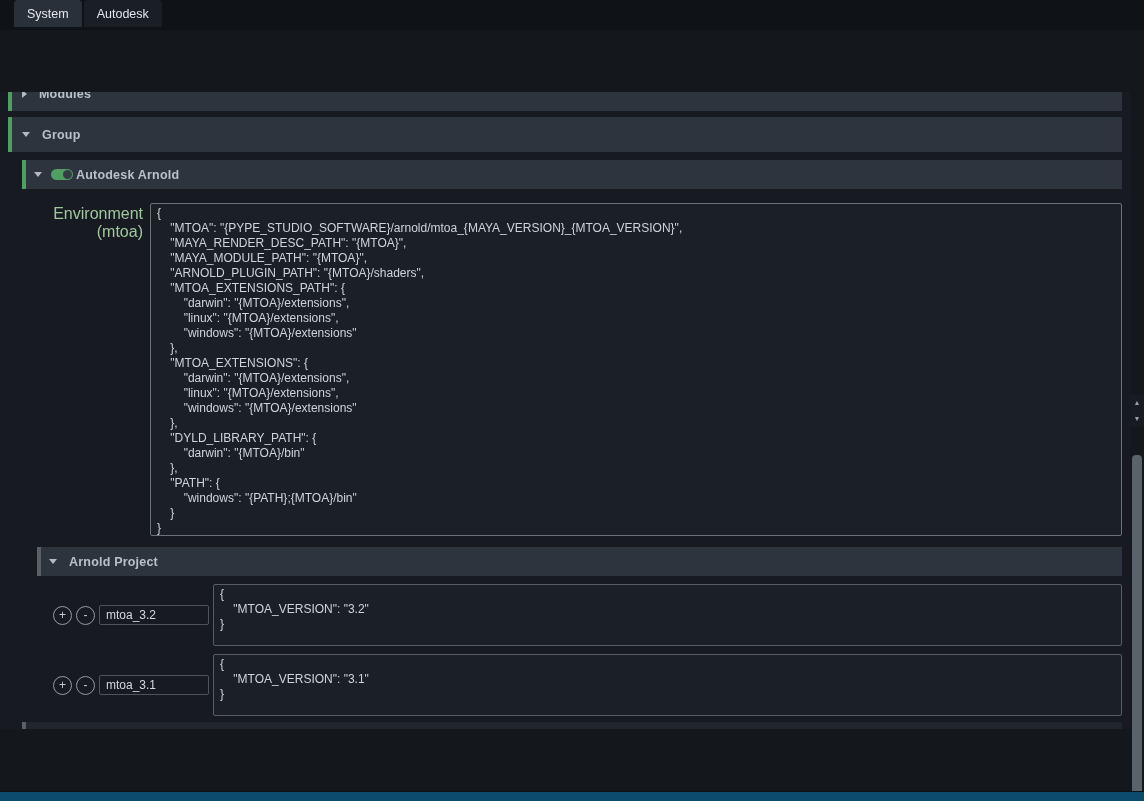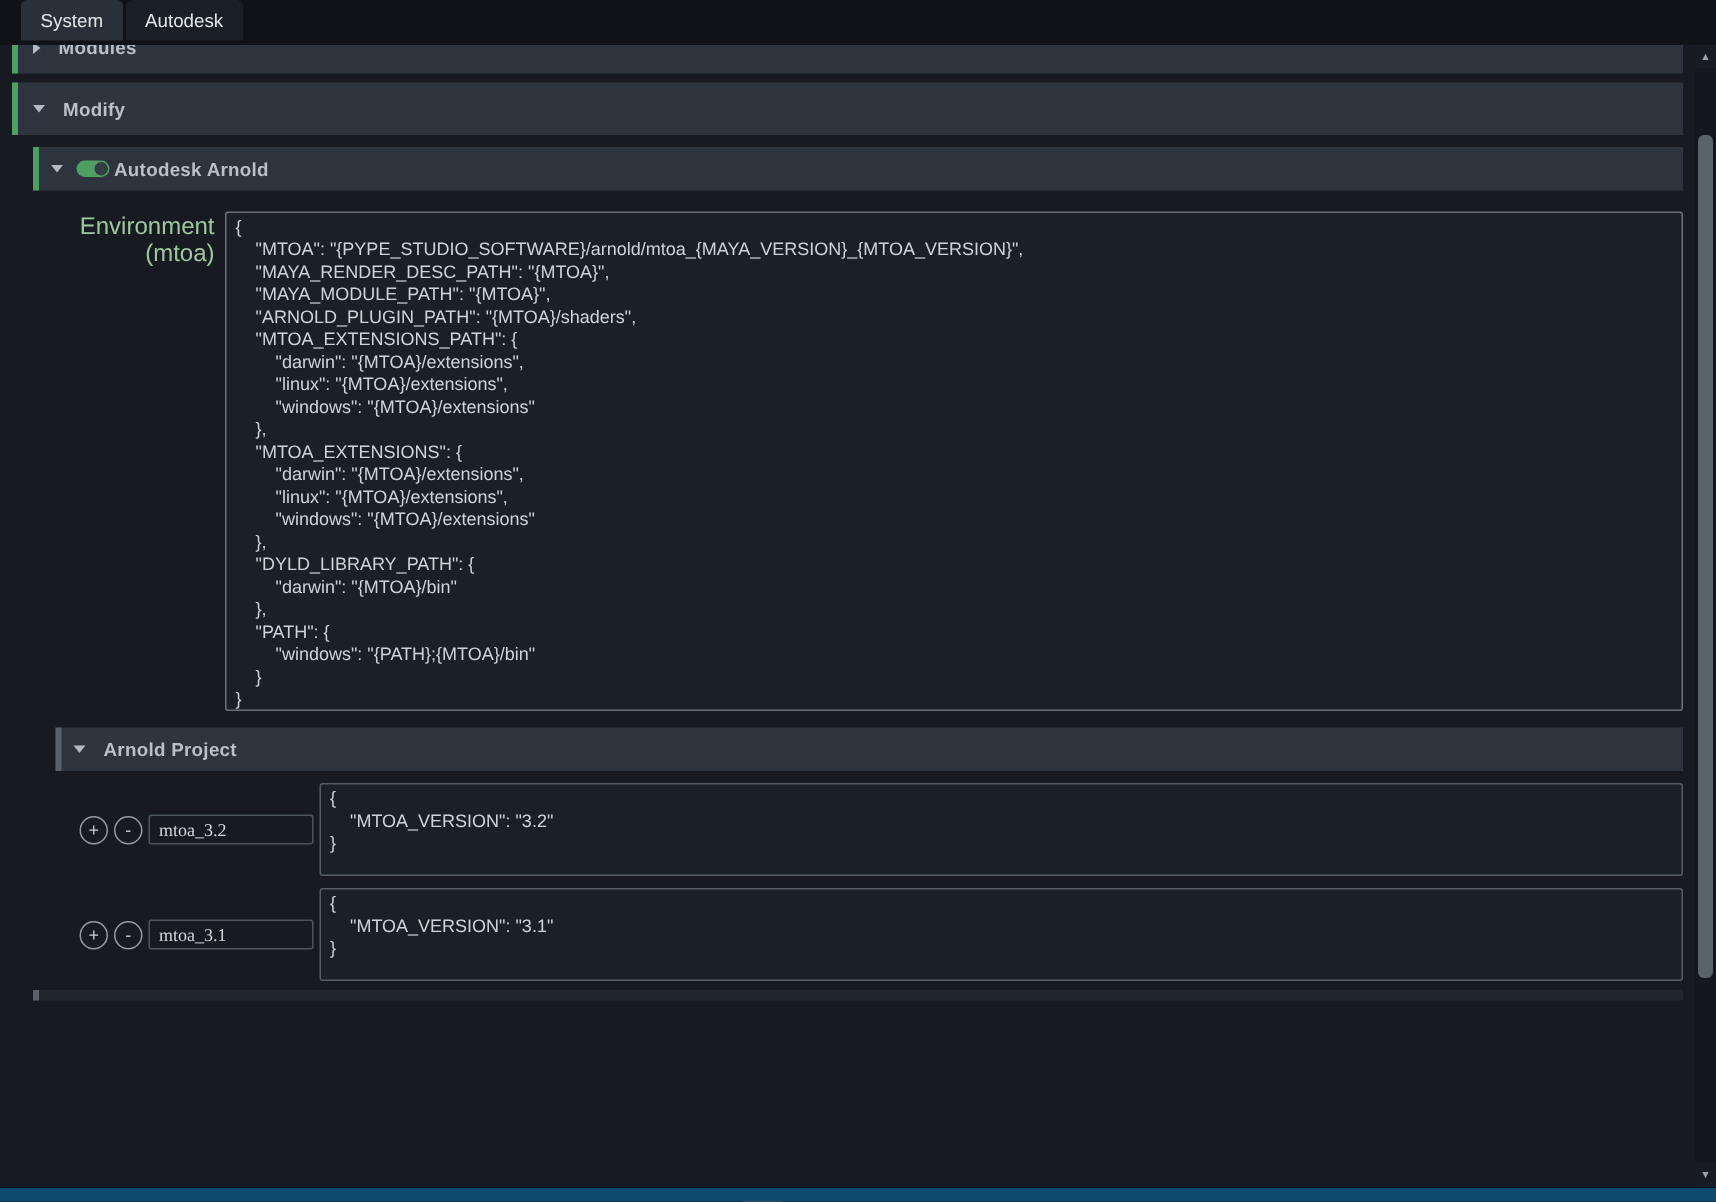--- a/index.html
+++ b/index.html
@@ -17,21 +17,21 @@
     display:flex; align-items:flex-start; padding-left:14px;
   }
   .tab {
     height:27px; padding:0 13px; display:flex; align-items:center;
     background:#1a1f25; color:#e3e6ea; font-size:12.5px;
     border-radius:4px 4px 0 0; margin-right:2px; cursor:default;
   }
   .tab.active { background:#2a3039; }
 
   
-  .main { display:flex; height:761px; }
+  .main { display:flex; height:761px;align-items:center; }
   .scroll-area {
     flex:1; overflow:hidden; background:#171b21; padding:0 8px;
   }
 
   
   .section-header {
     height:35px; background:#2d343d; display:flex; align-items:center;
     border-left:4px solid #596069; padding-left:10px; margin-top:6px;
   }
   .section-header.green { border-left-color:#4f9e64; }
@@ -80,21 +80,21 @@
   .version-row { display:flex; align-items:center; margin:8px 0 0 45px; }
   .circle-btn {
     width:19px; height:19px; border-radius:50%; border:1px solid #959ca4;
     background:transparent; color:#c6ccd2; font-size:12px; line-height:16px;
     display:flex; align-items:center; justify-content:center; margin-right:4px;
     font-family:"Liberation Sans", sans-serif; cursor:default;
   }
   .key-input {
     width:110px; height:20px; background:#171b21; border:1px solid #4d545c;
     border-radius:2px; color:#d3d8dd; font-size:12px; padding:0 6px;
-    font-family:Liberation Serif, serif; outline:none; margin-right:4px;
+    font-family:Liberation Sans, sans-serif; outline:none; margin-right:4px;
   }
   .ver-text { flex:1; height:62px; border-color:#565d66; }
 
   
   .next-clip {
     height:7px; margin-left:14px; margin-top:6px; overflow:hidden;
     background:#21262d; border-left:4px solid #596069;
   }
 
   
@@ -134,21 +134,21 @@
   <div class="scroll-area">
 
     <div class="section-header green clipped-top">
       <span class="arr-right"></span>
       <span class="section-label">Modules</span>
     </div>
 
 
     <div class="section-header green">
       <span class="arr-down"></span>
-      <span class="section-label">Modify</span>
+      <span class="section-label">Group</span>
     </div>
 
     <div>
 
       <div class="subsection-header">
         <span class="arr-down"></span>
         <span class="toggle">
           <span class="knob"></span>
         </span>
         <span class="section-label">Autodesk Arnold</span>

